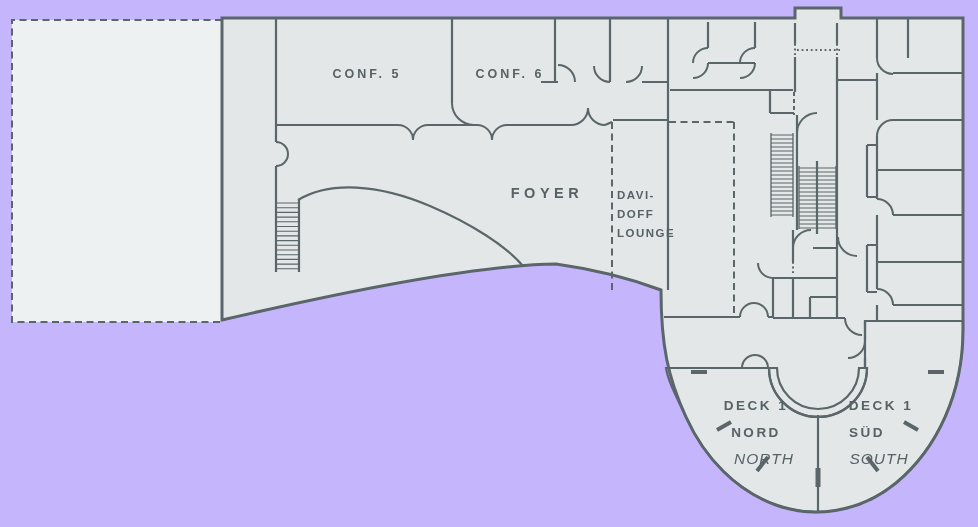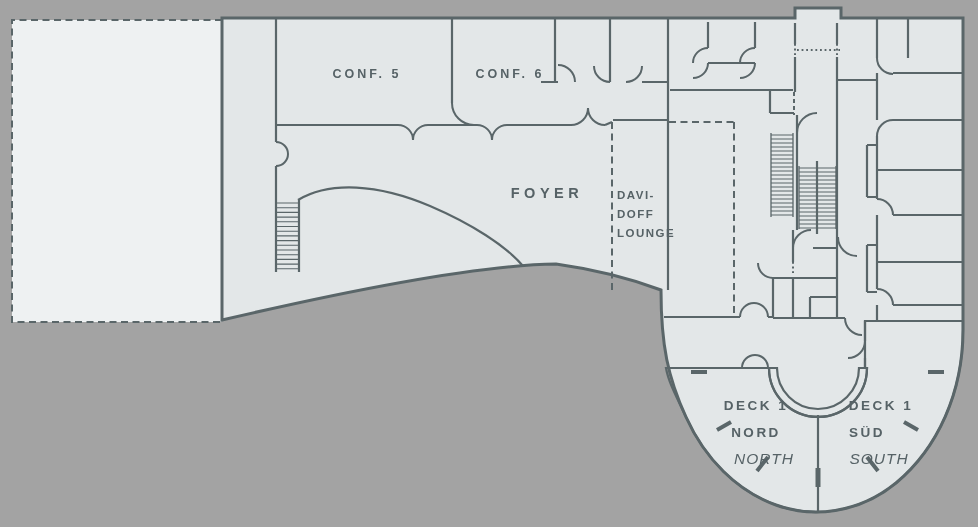--- a/index.html
+++ b/index.html
@@ -1,16 +1,16 @@
 <!DOCTYPE html>
 <html><head>
 <meta charset="utf-8">
 <style>
   html,body{margin:0;padding:0;background:#000;}
-  .stage{position:relative;width:978px;height:527px;background:#a3a3a3;overflow:hidden;}
+  .stage{position:relative;width:978px;height:527px;background:#c4b5fd;overflow:hidden;}
   svg{display:block;}
   .wall{stroke:#5a6669;fill:none;stroke-width:2.2;stroke-linecap:butt;}
   .wall-thick{stroke:#5a6669;stroke-width:3;}
   .wall-thin{stroke:#5a6669;fill:none;stroke-width:1.3;}
   .arc{stroke:#5a6669;fill:none;stroke-width:2;}
   .dashed{stroke:#5a6669;fill:none;stroke-width:2;stroke-dasharray:7 4.5;}
   .dashed-sm{stroke:#5a6669;fill:none;stroke-width:2;stroke-dasharray:4 3;}
   .dotted{stroke:#5a6669;fill:none;stroke-width:2;stroke-dasharray:1.8 2.8;}
   .tread{stroke:#5a6669;fill:none;stroke-width:1.1;}
   .tick{stroke:#5a6669;fill:none;stroke-width:4;}

